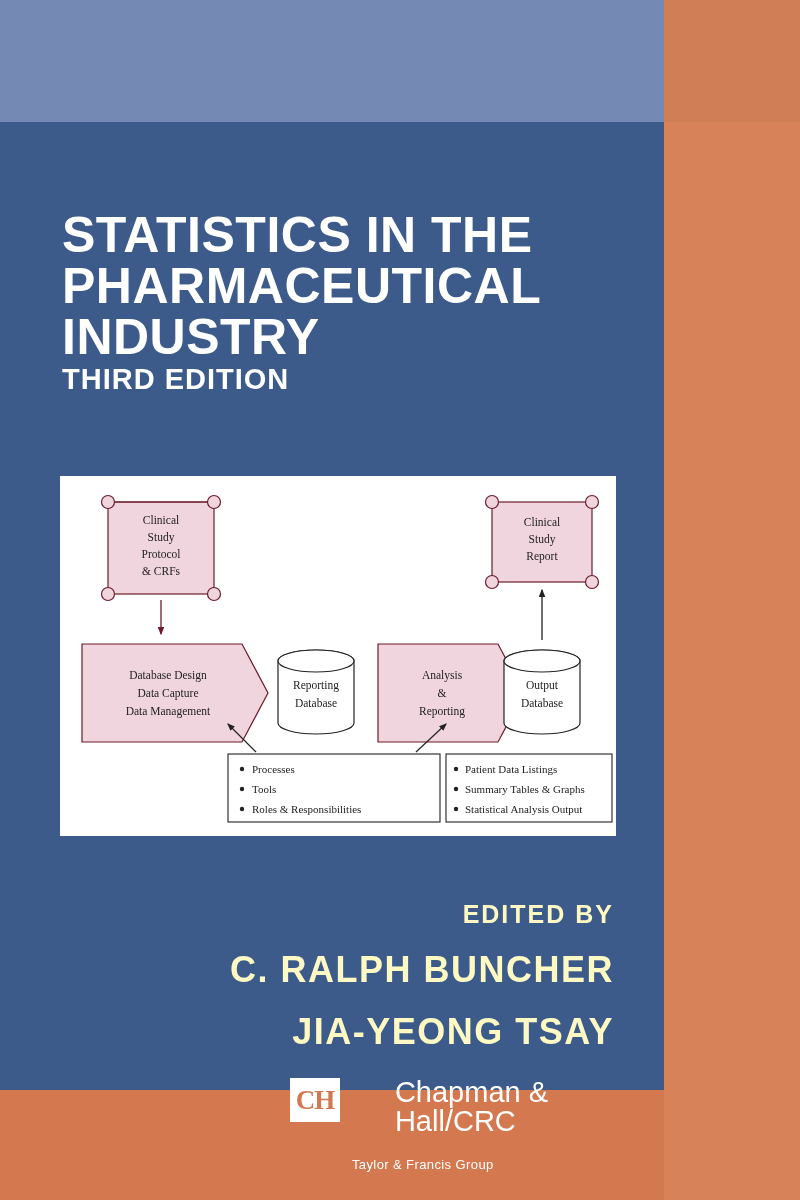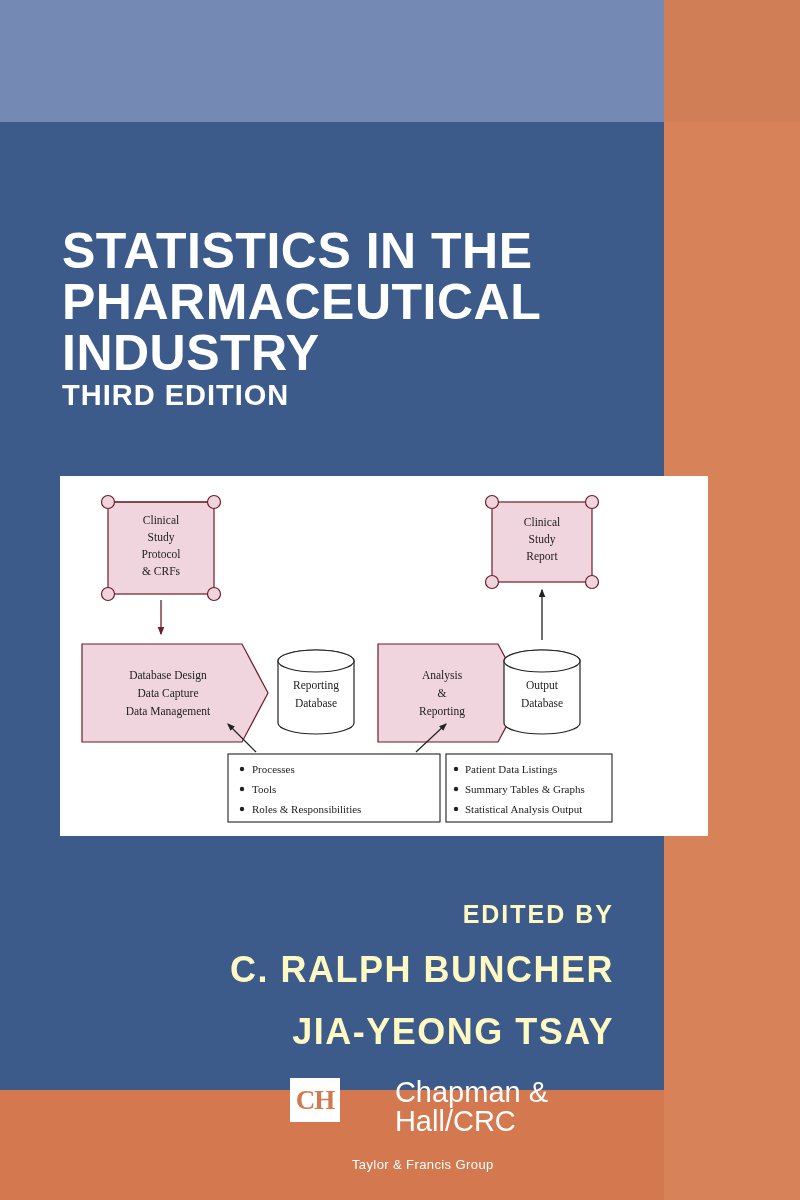--- a/index.html
+++ b/index.html
@@ -57,21 +57,21 @@
     bottom: 0;
     left: 0;
     width: 664px;
     height: 110px;
     background: #d3784f;
   }
 
   
   .title-block {
     position: absolute;
-    top: 226px;
+    top: 210px;
     left: 62px;
     width: 570px;
   }
   .book-title {
     color: #ffffff;
     font-size: 50px;
     font-weight: bold;
     line-height: 1.02;
     letter-spacing: 0.5px;
     margin: 0;
@@ -83,21 +83,21 @@
     font-weight: bold;
     letter-spacing: 1px;
     text-transform: uppercase;
   }
 
   
   .diagram-box {
     position: absolute;
     top: 476px;
     left: 60px;
-    width: 648px;
+    width: 556px;
     height: 360px;
     background: #ffffff;
     box-sizing: border-box;
   }
   .diagram-svg {
     display: block;
     width: 556px;
     height: 360px;
   }
   .dg-text {

